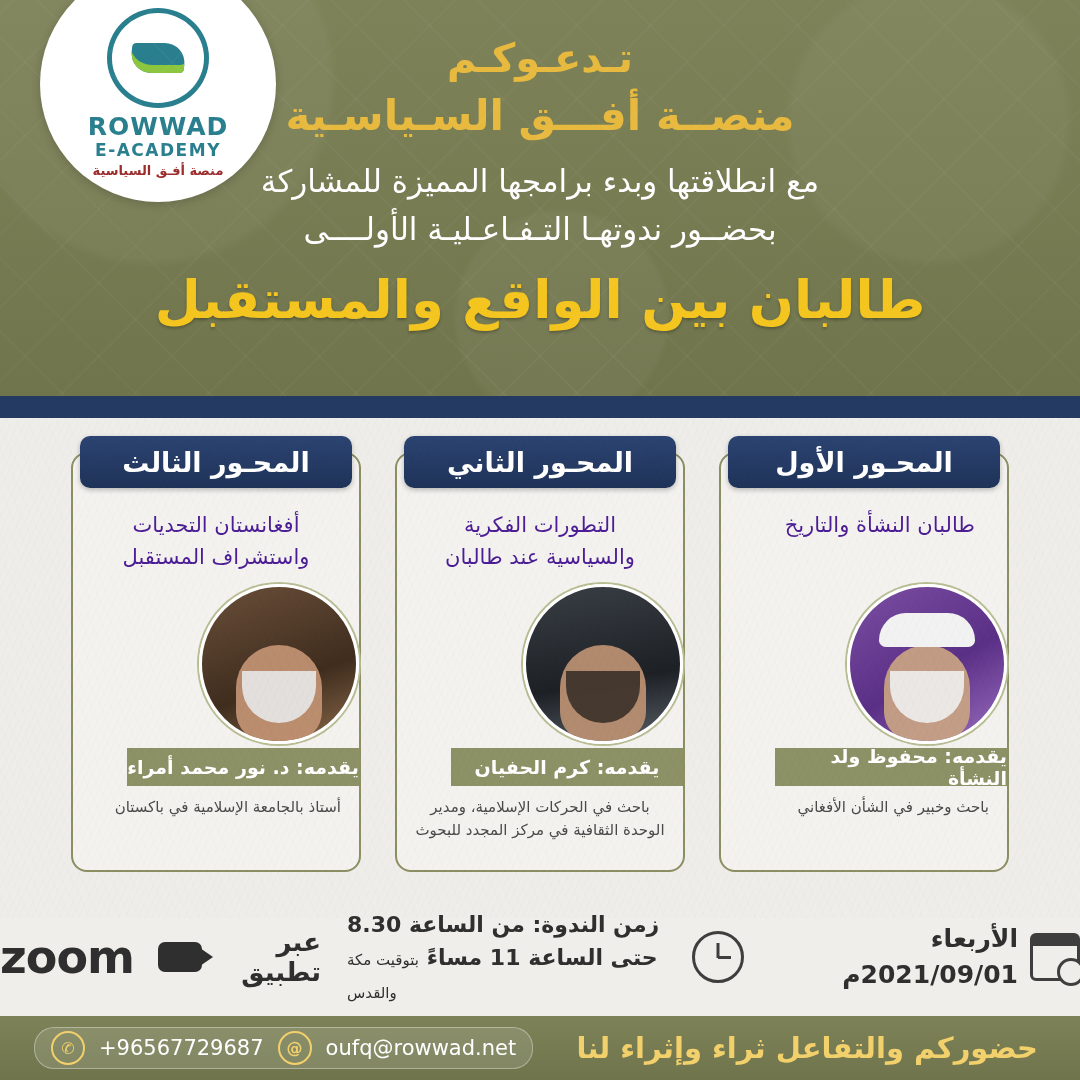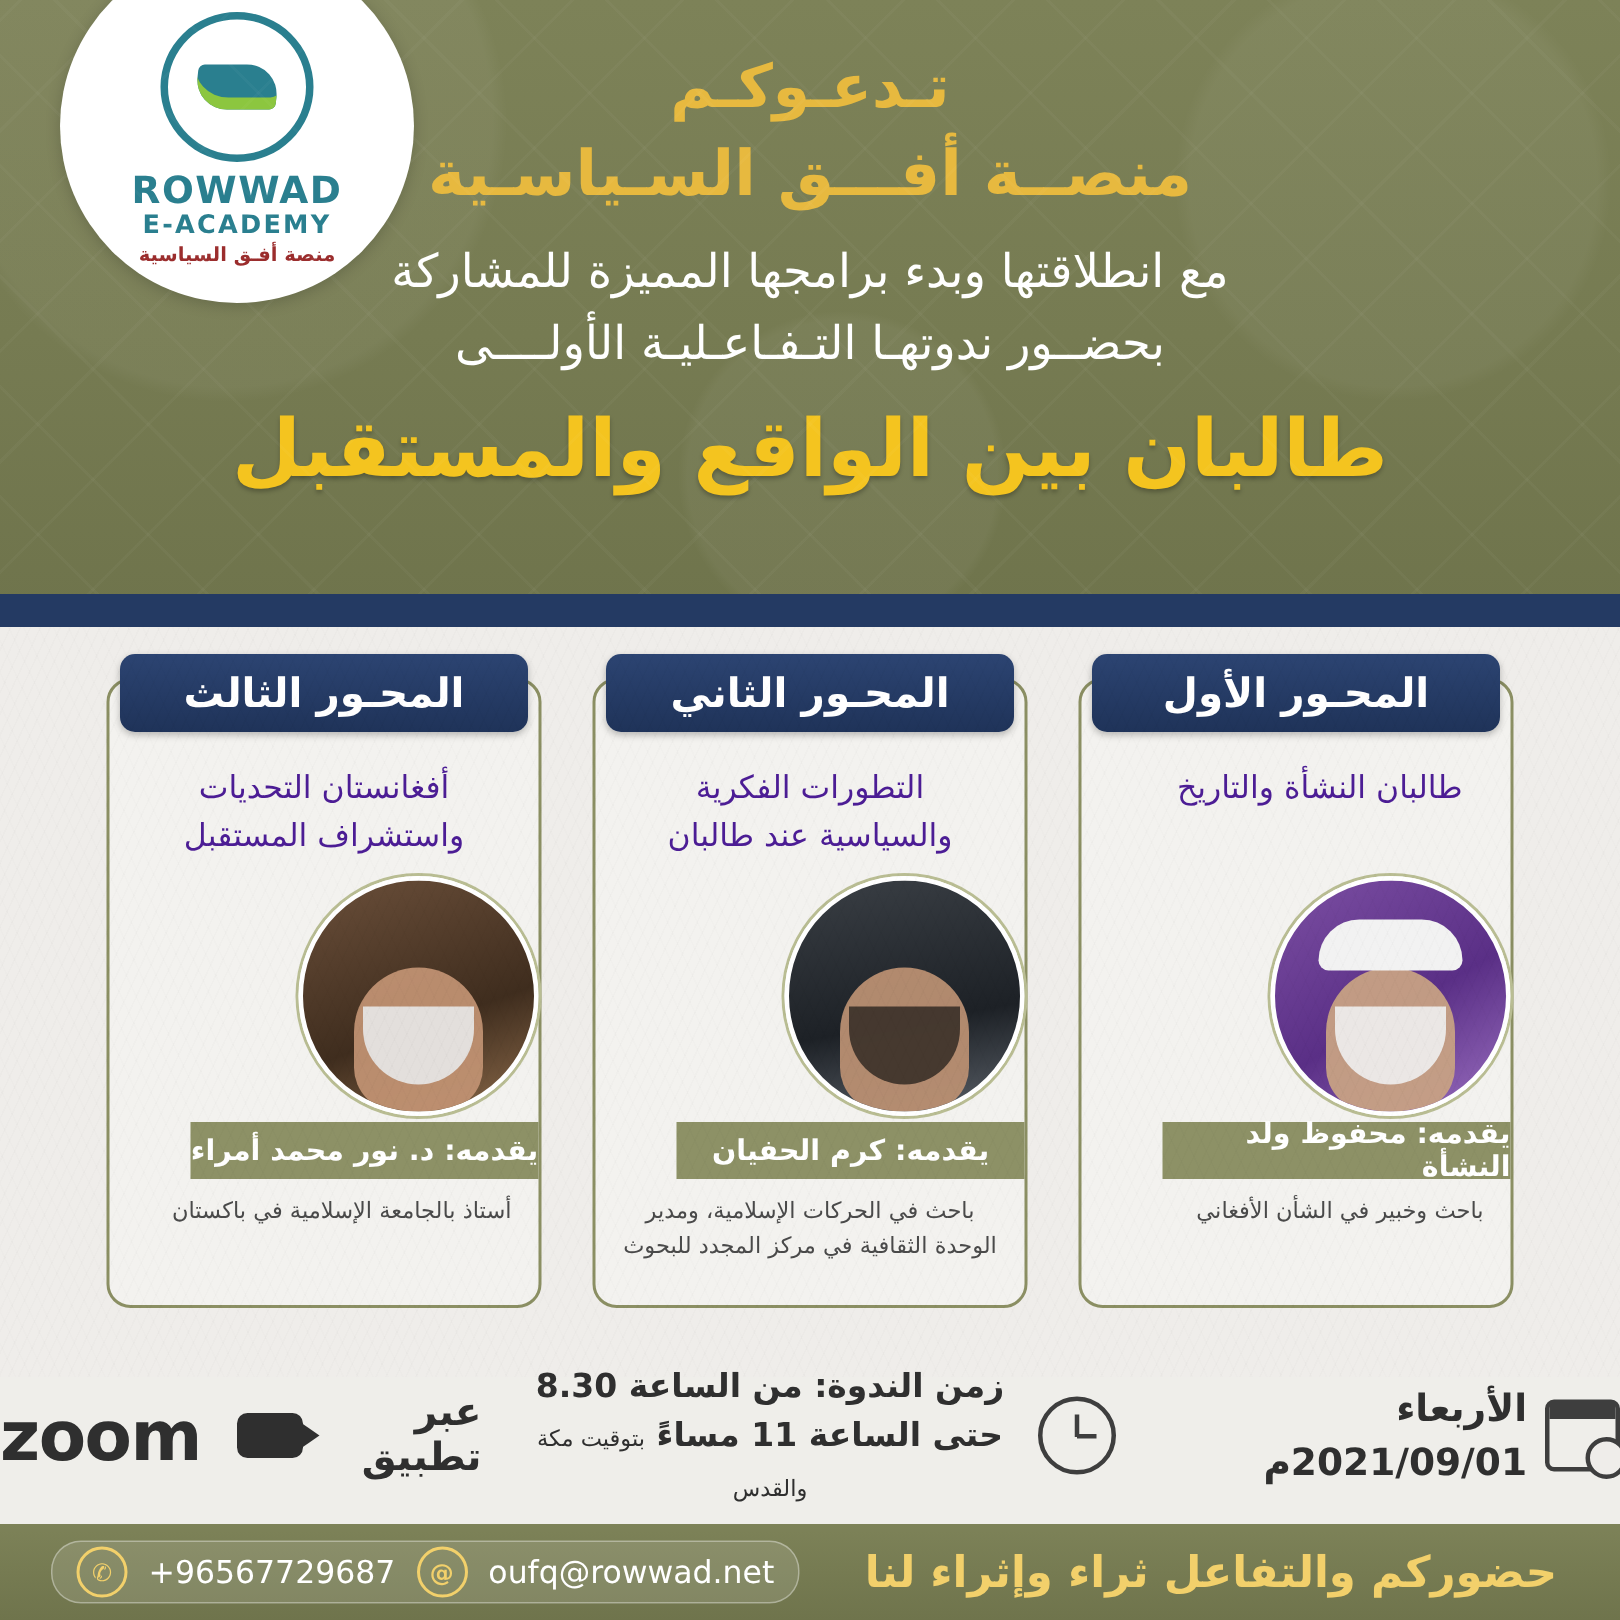--- a/index.html
+++ b/index.html
@@ -149,21 +149,21 @@
   .cal-icon:after{
     content:"";position:absolute;right:-8px;bottom:-8px;width:22px;height:22px;border-radius:50%;
     border:3px solid #3e3e3e;background:#efedea;
   }
   .date-txt{color:#2f2f2f;font-size:25px;font-weight:bold;line-height:1.45;text-align:right;}
   .clock{
     width:46px;height:46px;border-radius:50%;border:3px solid #3e3e3e;position:relative;
   }
   .clock:before{content:"";position:absolute;left:50%;top:9px;width:3px;height:15px;background:#3e3e3e;transform:translateX(-50%);}
   .clock:after{content:"";position:absolute;left:50%;top:22px;width:13px;height:3px;background:#3e3e3e;}
-  .time-txt{color:#2f2f2f;font-size:22px;font-weight:bold;line-height:1.5;text-align:center;}
+  .time-txt{color:#2f2f2f;font-size:22px;font-weight:bold;line-height:1.5;text-align:left;}
   .time-txt .small{font-size:15px;font-weight:normal;}
   .zoom-block{display:flex;align-items:center;gap:12px;}
   .zoom-logo{display:flex;align-items:center;gap:24px;}
   .zoom-cam{
     width:44px;height:30px;border-radius:7px;background:#2f2f2f;position:relative;
   }
   .zoom-cam:after{
     content:"";position:absolute;right:-11px;top:6px;border-top:9px solid transparent;
     border-bottom:9px solid transparent;border-left:13px solid #2f2f2f;
   }

